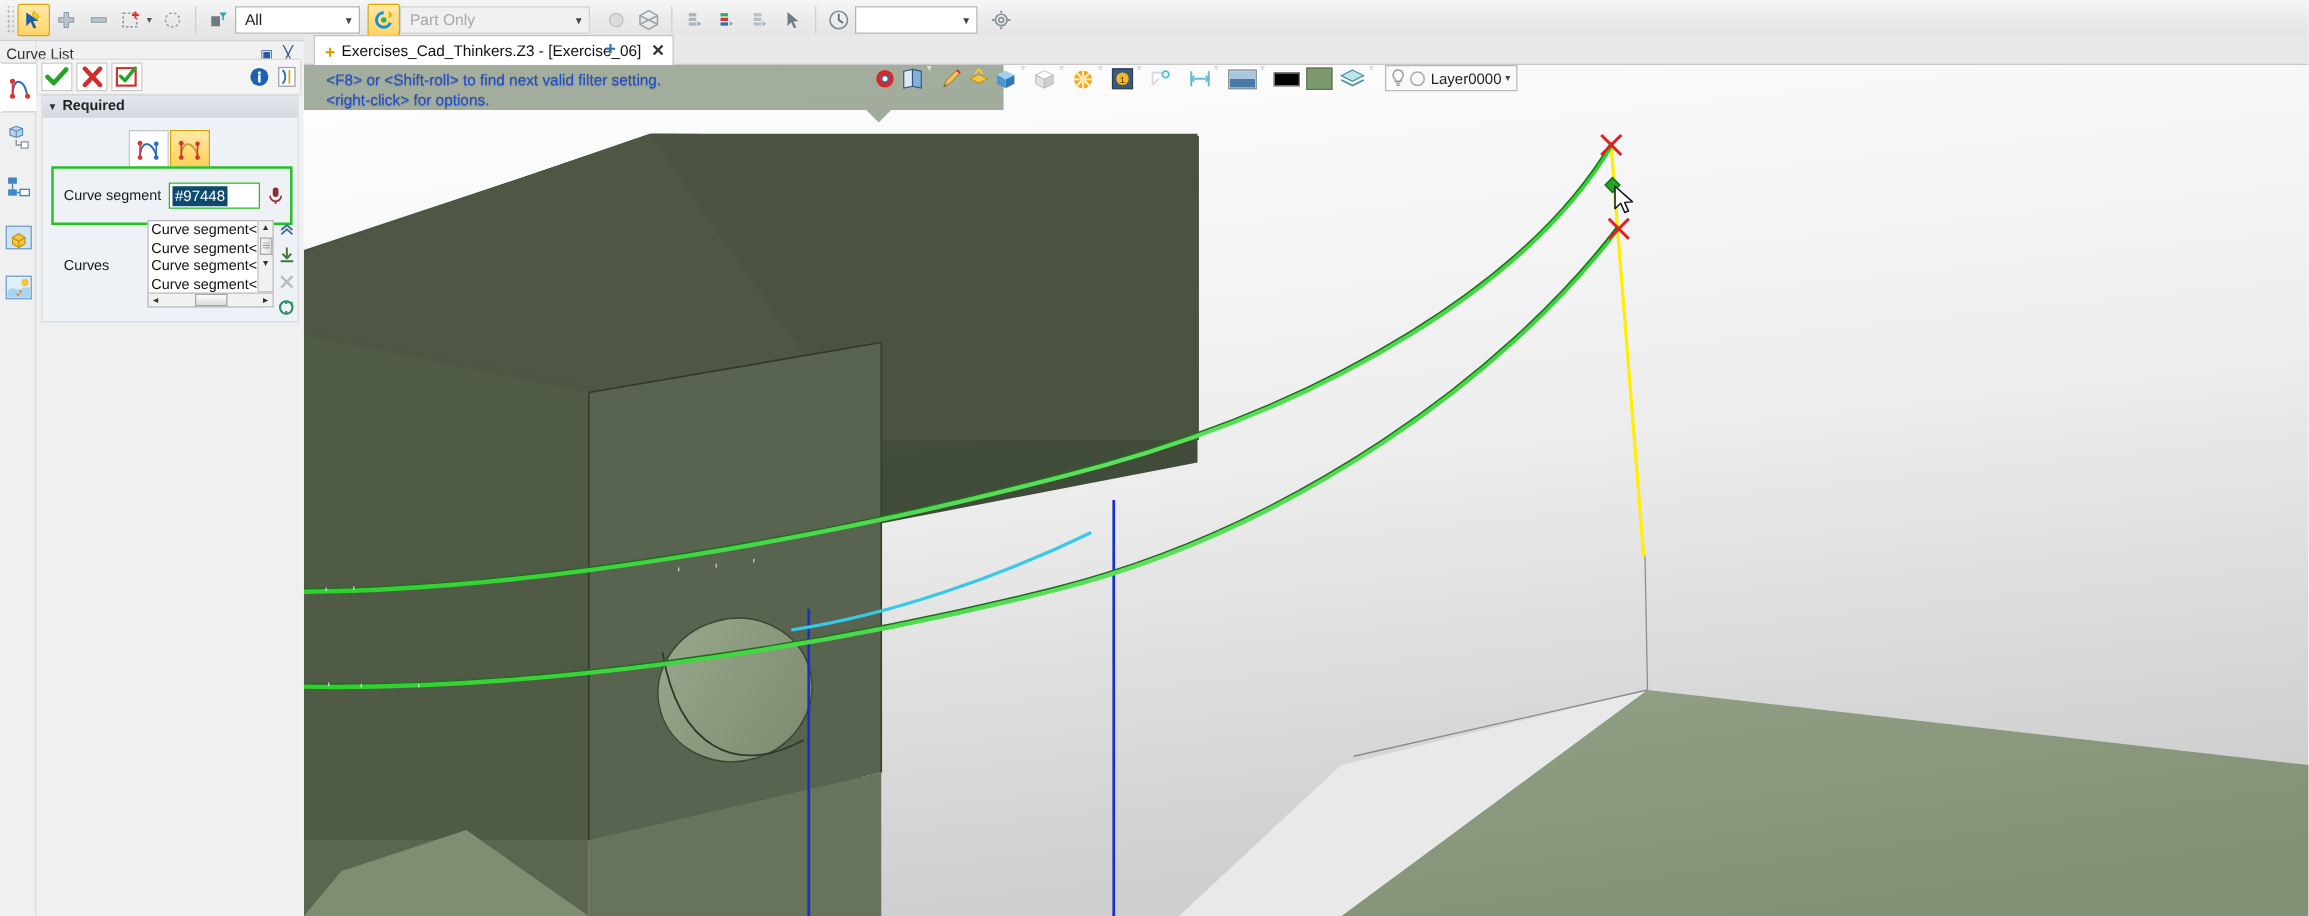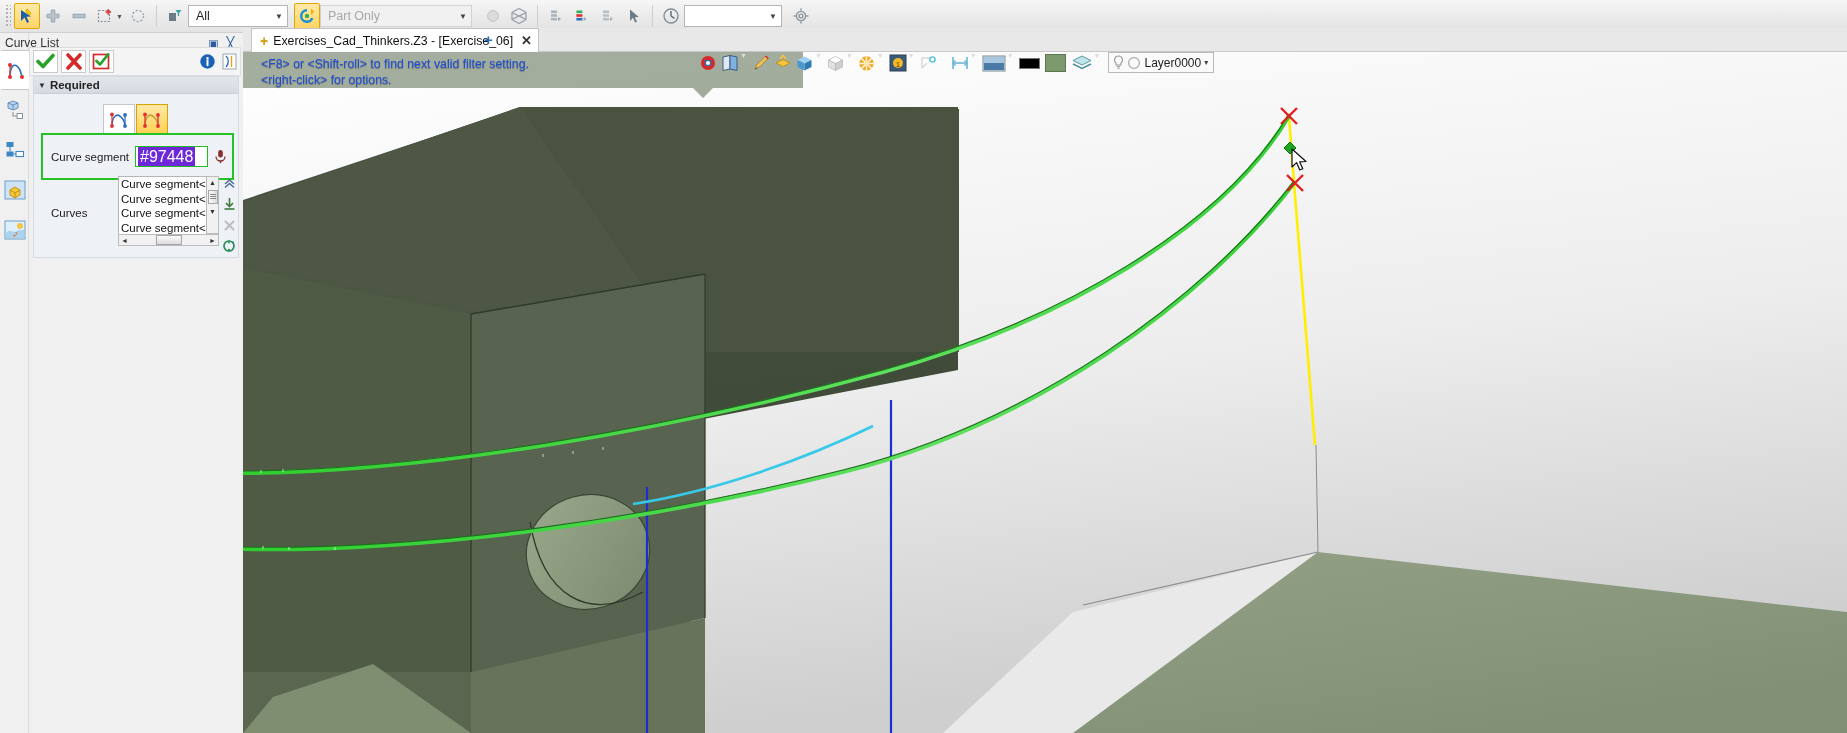--- a/index.html
+++ b/index.html
@@ -176,22 +176,22 @@
     margin-left: 6px;
     flex: 1;
     height: 21px;
     background: #ffffff;
     border: 1px solid #22bb22;
     display: flex; align-items: center;
     padding: 0 2px;
     overflow: hidden;
   }
   .field-input .sel-text {
-    background: #6d28d9; color: #ffffff;
-    font-size: 16px; padding: 1px 2px;
+    background: #0c4a6e; color: #ffffff;
+    font-size: 12px; padding: 1px 2px;
     font-family: "Liberation Sans", sans-serif;
   }
   .field-mic {
     width: 16px; height: 20px; margin-left: 4px;
     display: flex; align-items: center; justify-content: center;
     flex: none;
   }
   .ptr-tail {
     position: absolute; left: 52px; top: 89px;
     width: 10px; height: 6px;

